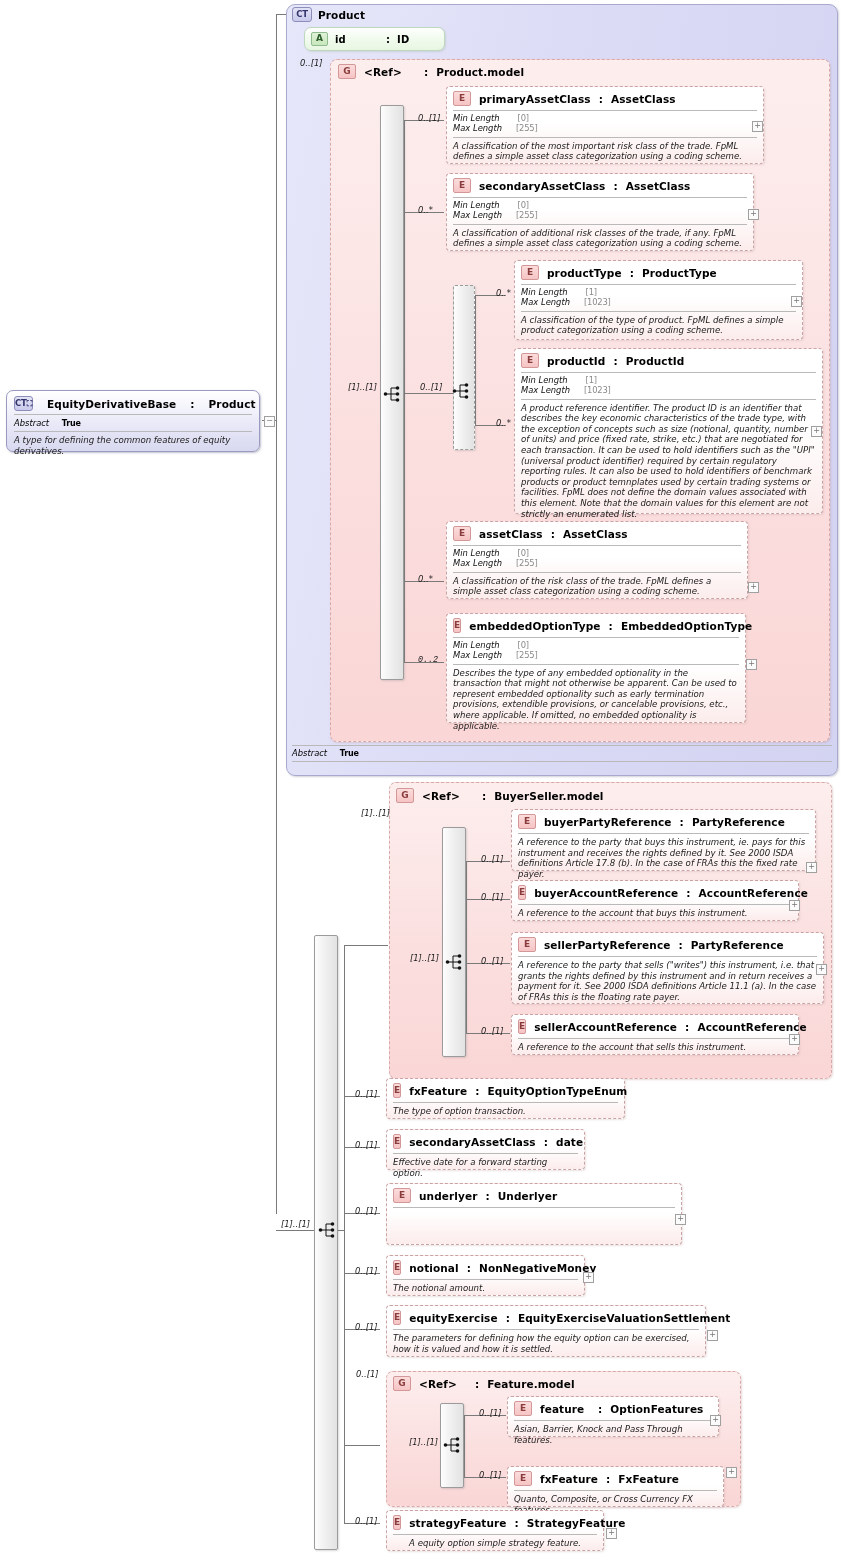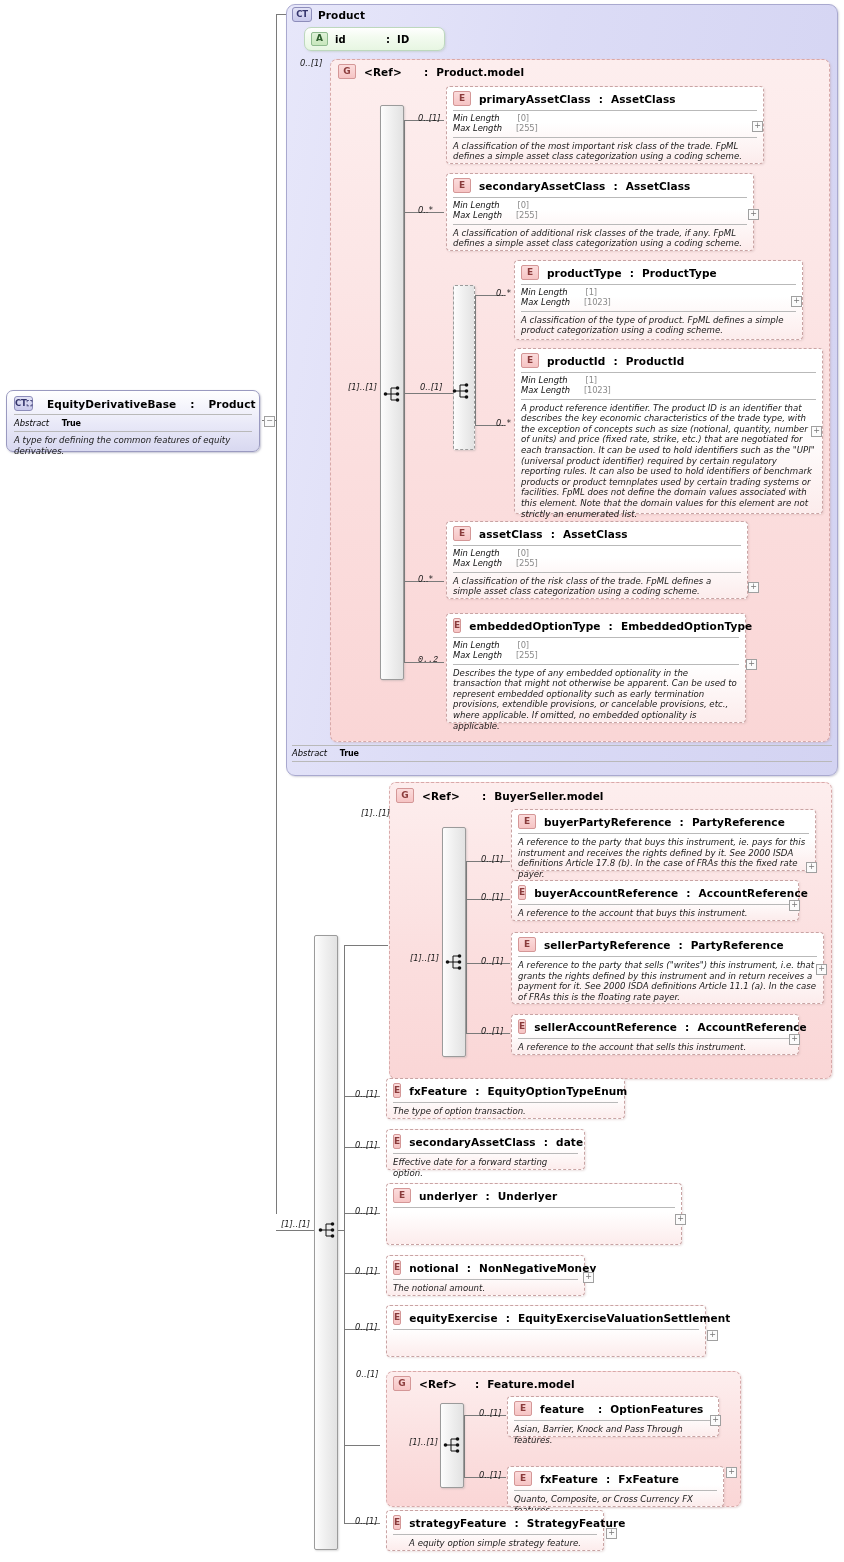--- a/index.html
+++ b/index.html
@@ -458,20 +458,21 @@
 
 <div class="card abs" style="left:355px;top:1322px;">0..[1]</div>
 <div class="el-box abs" style="left:386px;top:1305px;width:320px;height:52px;padding:4px 6px;">
   <div class="hdr" style="display:flex;align-items:center;gap:8px;">
     <span class="chip e">E</span>
     <span>equityExercise</span>
     <span>:</span>
     <span>EquityExerciseValuationSettlement</span>
   </div>
   <div class="divider" style="margin-top:4px;"></div>
+  <div class="doc" style="margin-top:3px;">The parameters for defining how the equity option can be exercised, how it is valued and how it is settled.</div>
 </div>
 <div class="tog" style="left:707px;top:1330px;">+</div>
 
 <div class="ref-box abs" style="left:386px;top:1371px;width:355px;height:136px;"></div>
 <div class="card abs" style="left:356px;top:1369px;">0..[1]</div>
 <div class="hdr abs" style="left:393px;top:1376px;display:flex;align-items:center;gap:8px;">
   <span class="chip g">G</span>
   <span>&lt;Ref&gt;</span>
   <span style="margin-left:10px;">:</span>
   <span>Feature.model</span>

